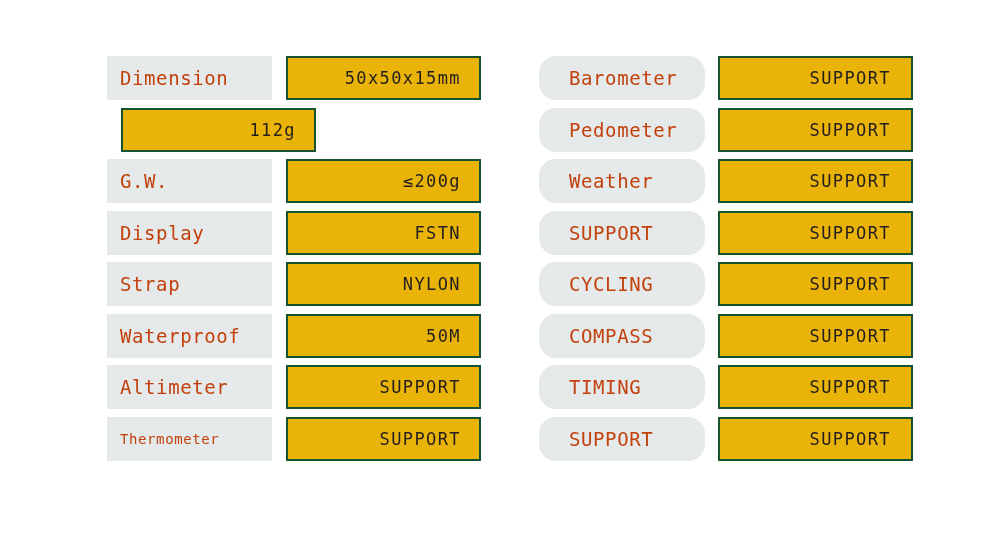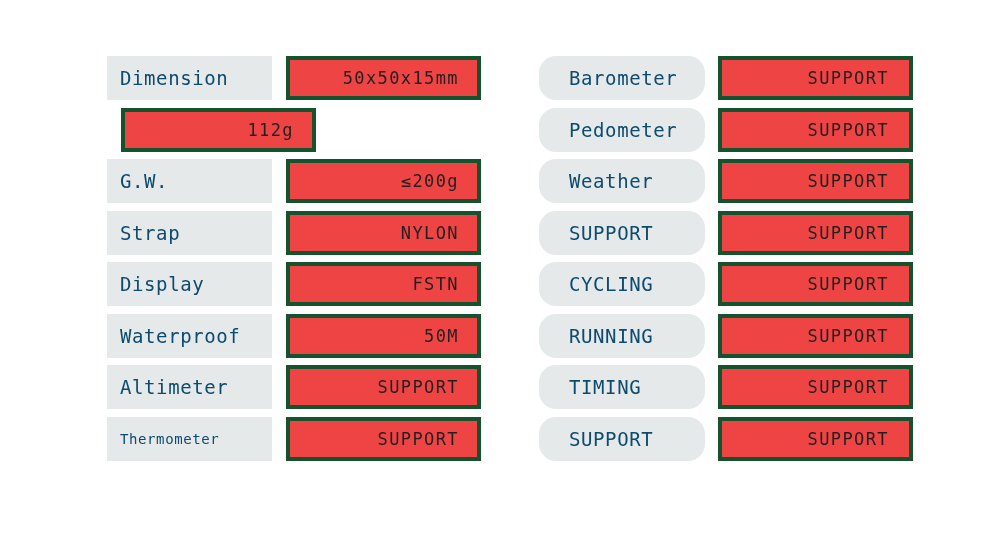--- a/index.html
+++ b/index.html
@@ -45,31 +45,31 @@
     height: 44px;
   }
 
   
   .spec-label {
     background: #e5e9e9;
     height: 44px;
     box-sizing: border-box;
     display: flex;
     align-items: center;
-    color: #0c4a6e;
+    color: #c2410c;
     font-size: 19px;
     letter-spacing: 0.6px;
     white-space: nowrap;
     overflow: hidden;
   }
 
   
   .spec-value {
-    background: #ef4444;
-    border: 4px solid #14532d;
+    background: #eab308;
+    border: 2px solid #14532d;
     height: 44px;
     box-sizing: border-box;
     display: flex;
     align-items: center;
     justify-content: flex-end;
     color: #231f20;
     font-size: 17px;
     letter-spacing: 1.4px;
     white-space: nowrap;
     overflow: hidden;
@@ -127,32 +127,32 @@
         <div class="spec-value">112g</div>
       </div>
 
       <div class="spec-row">
         <div class="spec-label">G.W.</div>
         <div class="spec-gap"></div>
         <div class="spec-value">≤200g</div>
       </div>
 
       <div class="spec-row">
+        <div class="spec-label">Display</div>
+        <div class="spec-gap"></div>
+        <div class="spec-value">FSTN</div>
+      </div>
+
+      <div class="spec-row">
         <div class="spec-label">Strap</div>
         <div class="spec-gap"></div>
         <div class="spec-value">NYLON</div>
       </div>
 
       <div class="spec-row">
-        <div class="spec-label">Display</div>
-        <div class="spec-gap"></div>
-        <div class="spec-value">FSTN</div>
-      </div>
-
-      <div class="spec-row">
         <div class="spec-label">Waterproof</div>
         <div class="spec-gap"></div>
         <div class="spec-value">50M</div>
       </div>
 
       <div class="spec-row">
         <div class="spec-label">Altimeter</div>
         <div class="spec-gap"></div>
         <div class="spec-value">SUPPORT</div>
       </div>
@@ -191,21 +191,21 @@
         <div class="spec-value">SUPPORT</div>
       </div>
 
       <div class="spec-row">
         <div class="spec-label">CYCLING</div>
         <div class="spec-gap"></div>
         <div class="spec-value">SUPPORT</div>
       </div>
 
       <div class="spec-row">
-        <div class="spec-label">RUNNING</div>
+        <div class="spec-label">COMPASS</div>
         <div class="spec-gap"></div>
         <div class="spec-value">SUPPORT</div>
       </div>
 
       <div class="spec-row">
         <div class="spec-label">TIMING</div>
         <div class="spec-gap"></div>
         <div class="spec-value">SUPPORT</div>
       </div>
 

